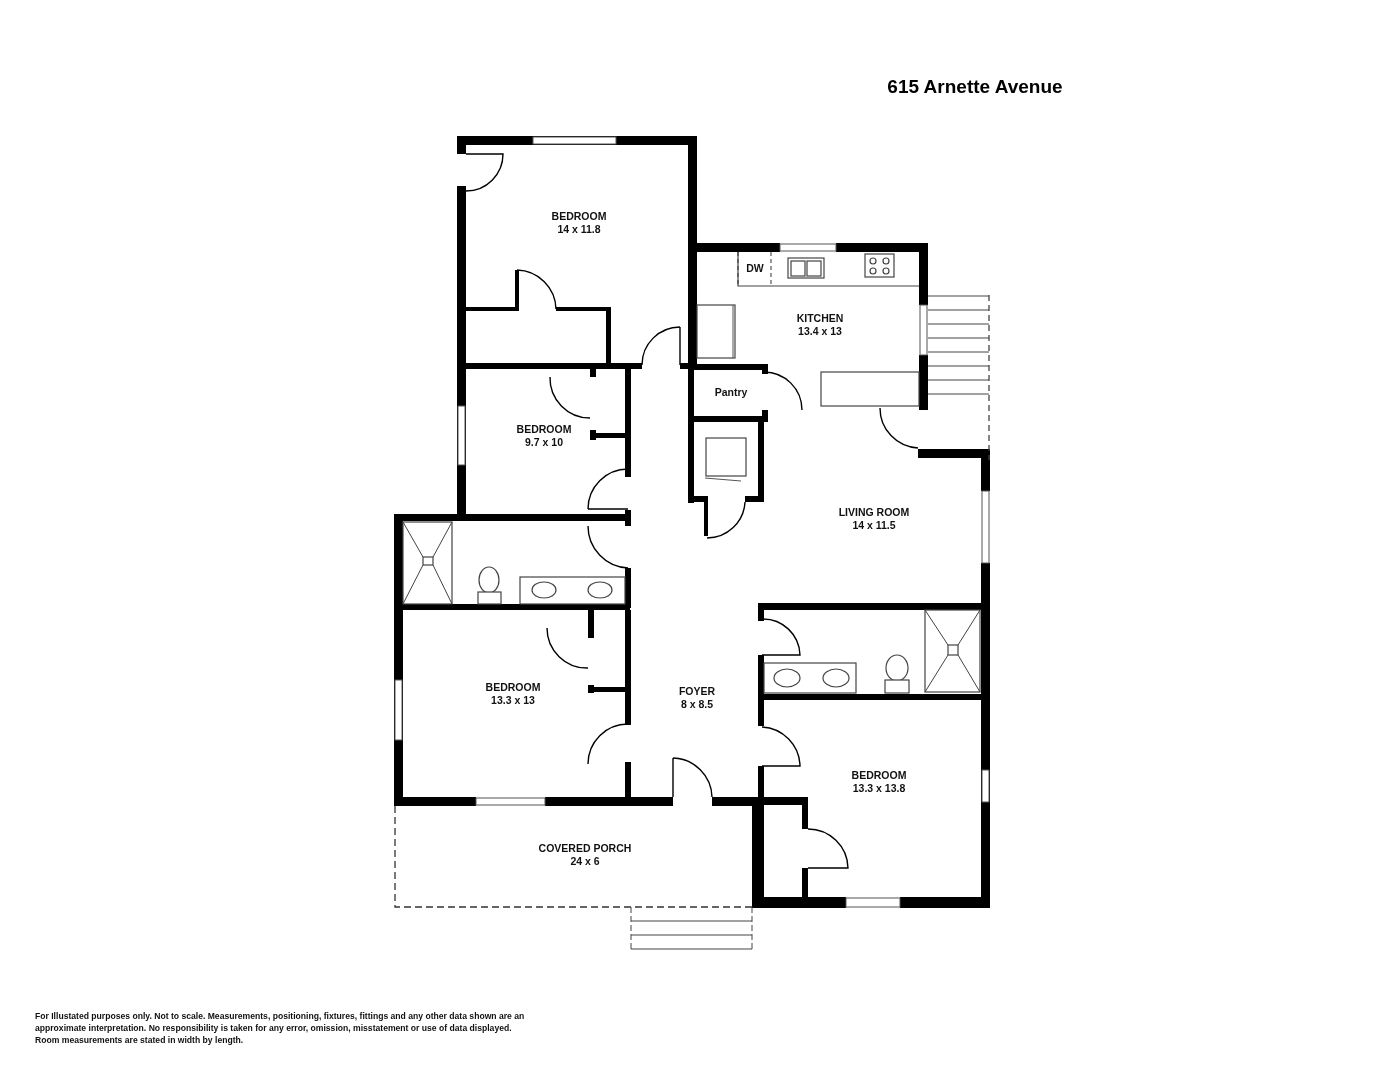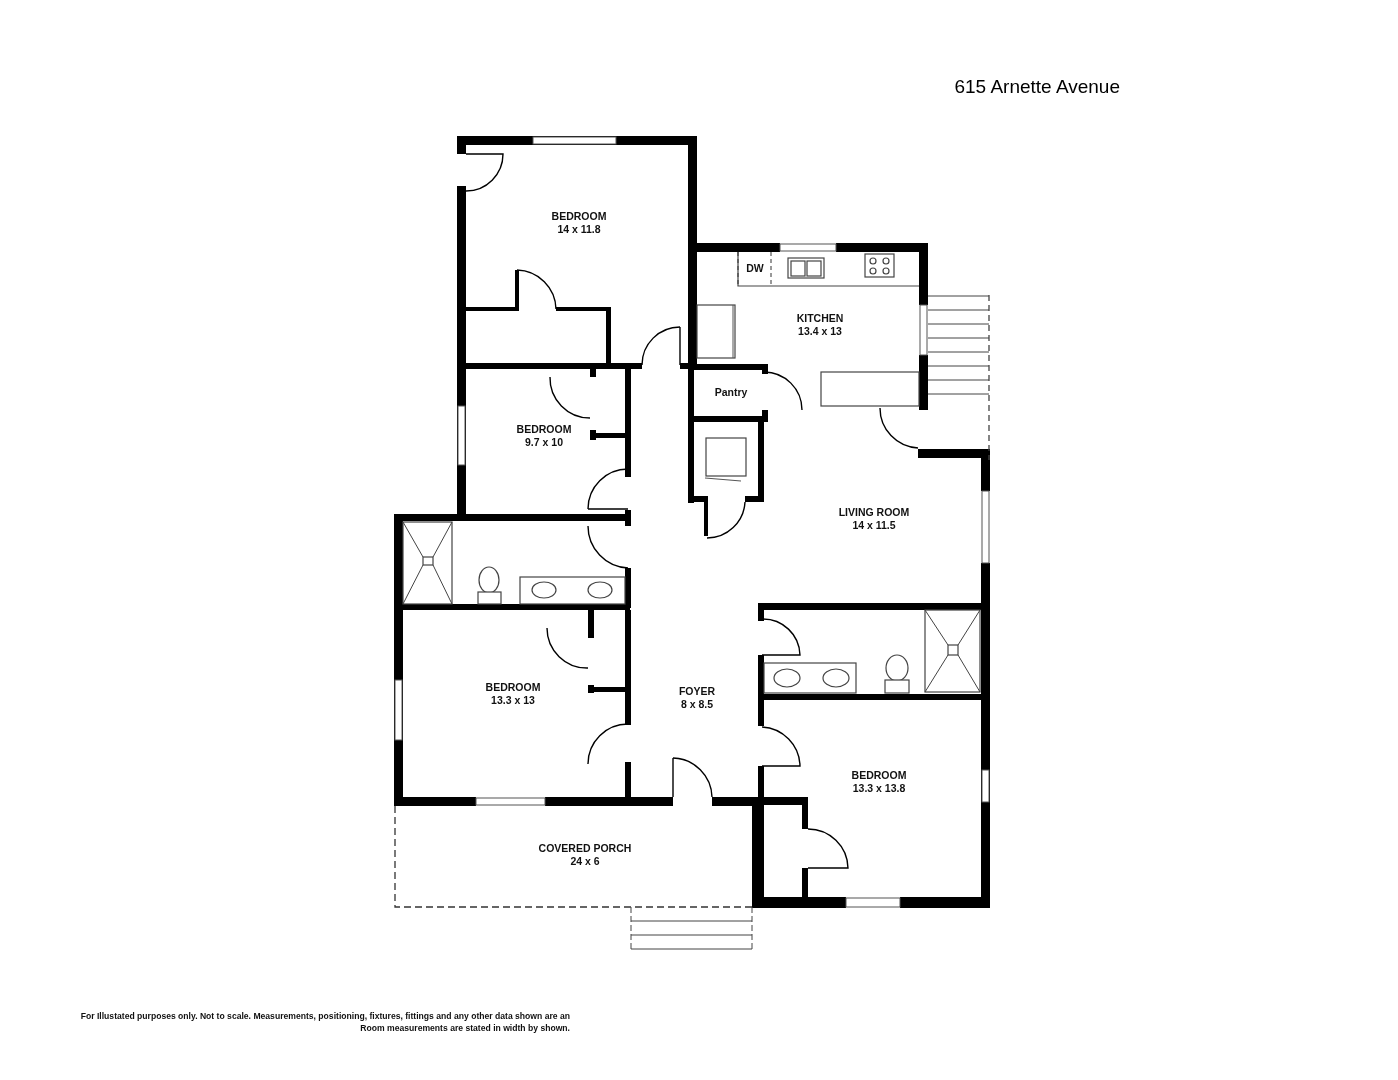--- a/index.html
+++ b/index.html
@@ -1,21 +1,21 @@
 <!DOCTYPE html>
 <html><head>
 <meta charset="utf-8">
 <style>
   html, body { margin: 0; padding: 0; background: #ffffff; }
   body { width: 1398px; height: 1080px; position: relative; overflow: hidden;
          font-family: "Liberation Sans", sans-serif; color: #000; }
-  .title { position: absolute; left: 830px; top: 74px; width: 290px; text-align: right;
-           font-weight: normal; font-size: 19px; line-height: 25px; }
-  .disclaimer { position: absolute; left: 50px; top: 1010px; width: 520px;
-                font-size: 8.6px; line-height: 12px; font-weight: bold; color: #111; text-align: right; }
+  .title { position: absolute; left: 830px; top: 74px; width: 290px; text-align: center;
+           font-weight: bold; font-size: 19px; line-height: 25px; }
+  .disclaimer { position: absolute; left: 35px; top: 1010px; width: 520px;
+                font-size: 8.6px; line-height: 12px; font-weight: bold; color: #111; }
   svg { position: absolute; left: 0; top: 0; }
   .wall { fill: #000; }
   .win { fill: #fff; stroke: #555; stroke-width: 1; }
   .thin { fill: none; stroke: #000; stroke-width: 1.4; }
   .fx { fill: #fff; stroke: #444; stroke-width: 1.2; }
   .dash { fill: none; stroke: #333; stroke-width: 1.3; stroke-dasharray: 7 4; }
   .lbl { font-family: "Liberation Sans", sans-serif; font-weight: bold; font-size: 10.5px;
          text-anchor: middle; fill: #111; }
 </style>
 </head>
@@ -277,14 +277,15 @@
     </g>
     <g>
       <text class="lbl" x="585" y="852">COVERED PORCH</text>
       <text class="lbl" x="585" y="865">24 x 6</text>
     </g>
   </g>
 </svg>
 
 <div class="disclaimer">
   <div>For Illustated purposes only. Not to scale. Measurements, positioning, fixtures, fittings and any other data shown are an</div>
-  <div>Room measurements are stated in width by shown.</div>
+  <div>approximate interpretation. No responsibility is taken for any error, omission, misstatement or use of data displayed.</div>
+  <div>Room measurements are stated in width by length.</div>
 </div>
 
 </body></html>

